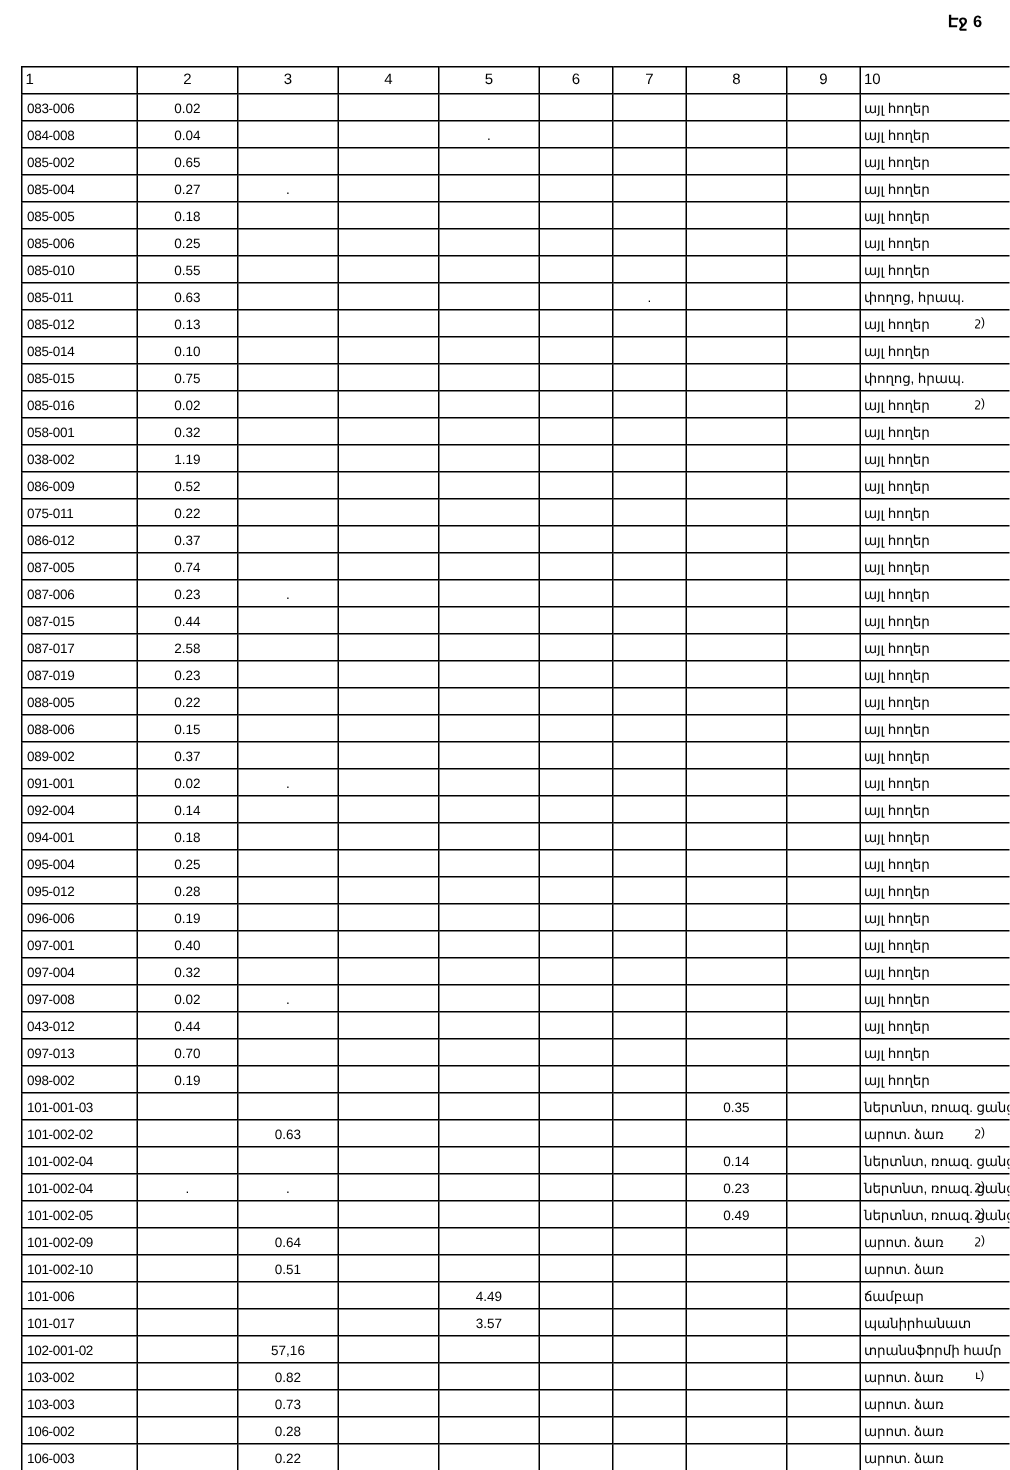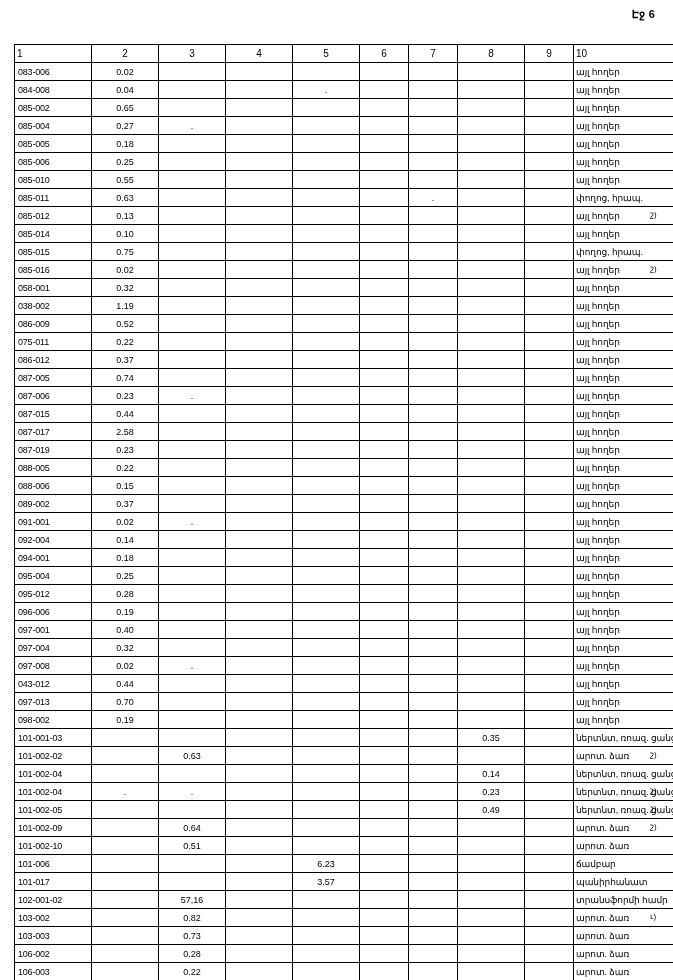--- a/index.html
+++ b/index.html
@@ -631,21 +631,21 @@
           <td class="c6"></td>
           <td class="c7"></td>
           <td class="c8"></td>
           <td class="c9">արոտ. ձառ</td>
         </tr>
         <tr>
           <td class="c0">101-006</td>
           <td class="c1"></td>
           <td class="c2"></td>
           <td class="c3"></td>
-          <td class="c4">6.23</td>
+          <td class="c4">4.49</td>
           <td class="c5"></td>
           <td class="c6"></td>
           <td class="c7"></td>
           <td class="c8"></td>
           <td class="c9">ճամբար</td>
         </tr>
         <tr>
           <td class="c0">101-017</td>
           <td class="c1"></td>
           <td class="c2"></td>

